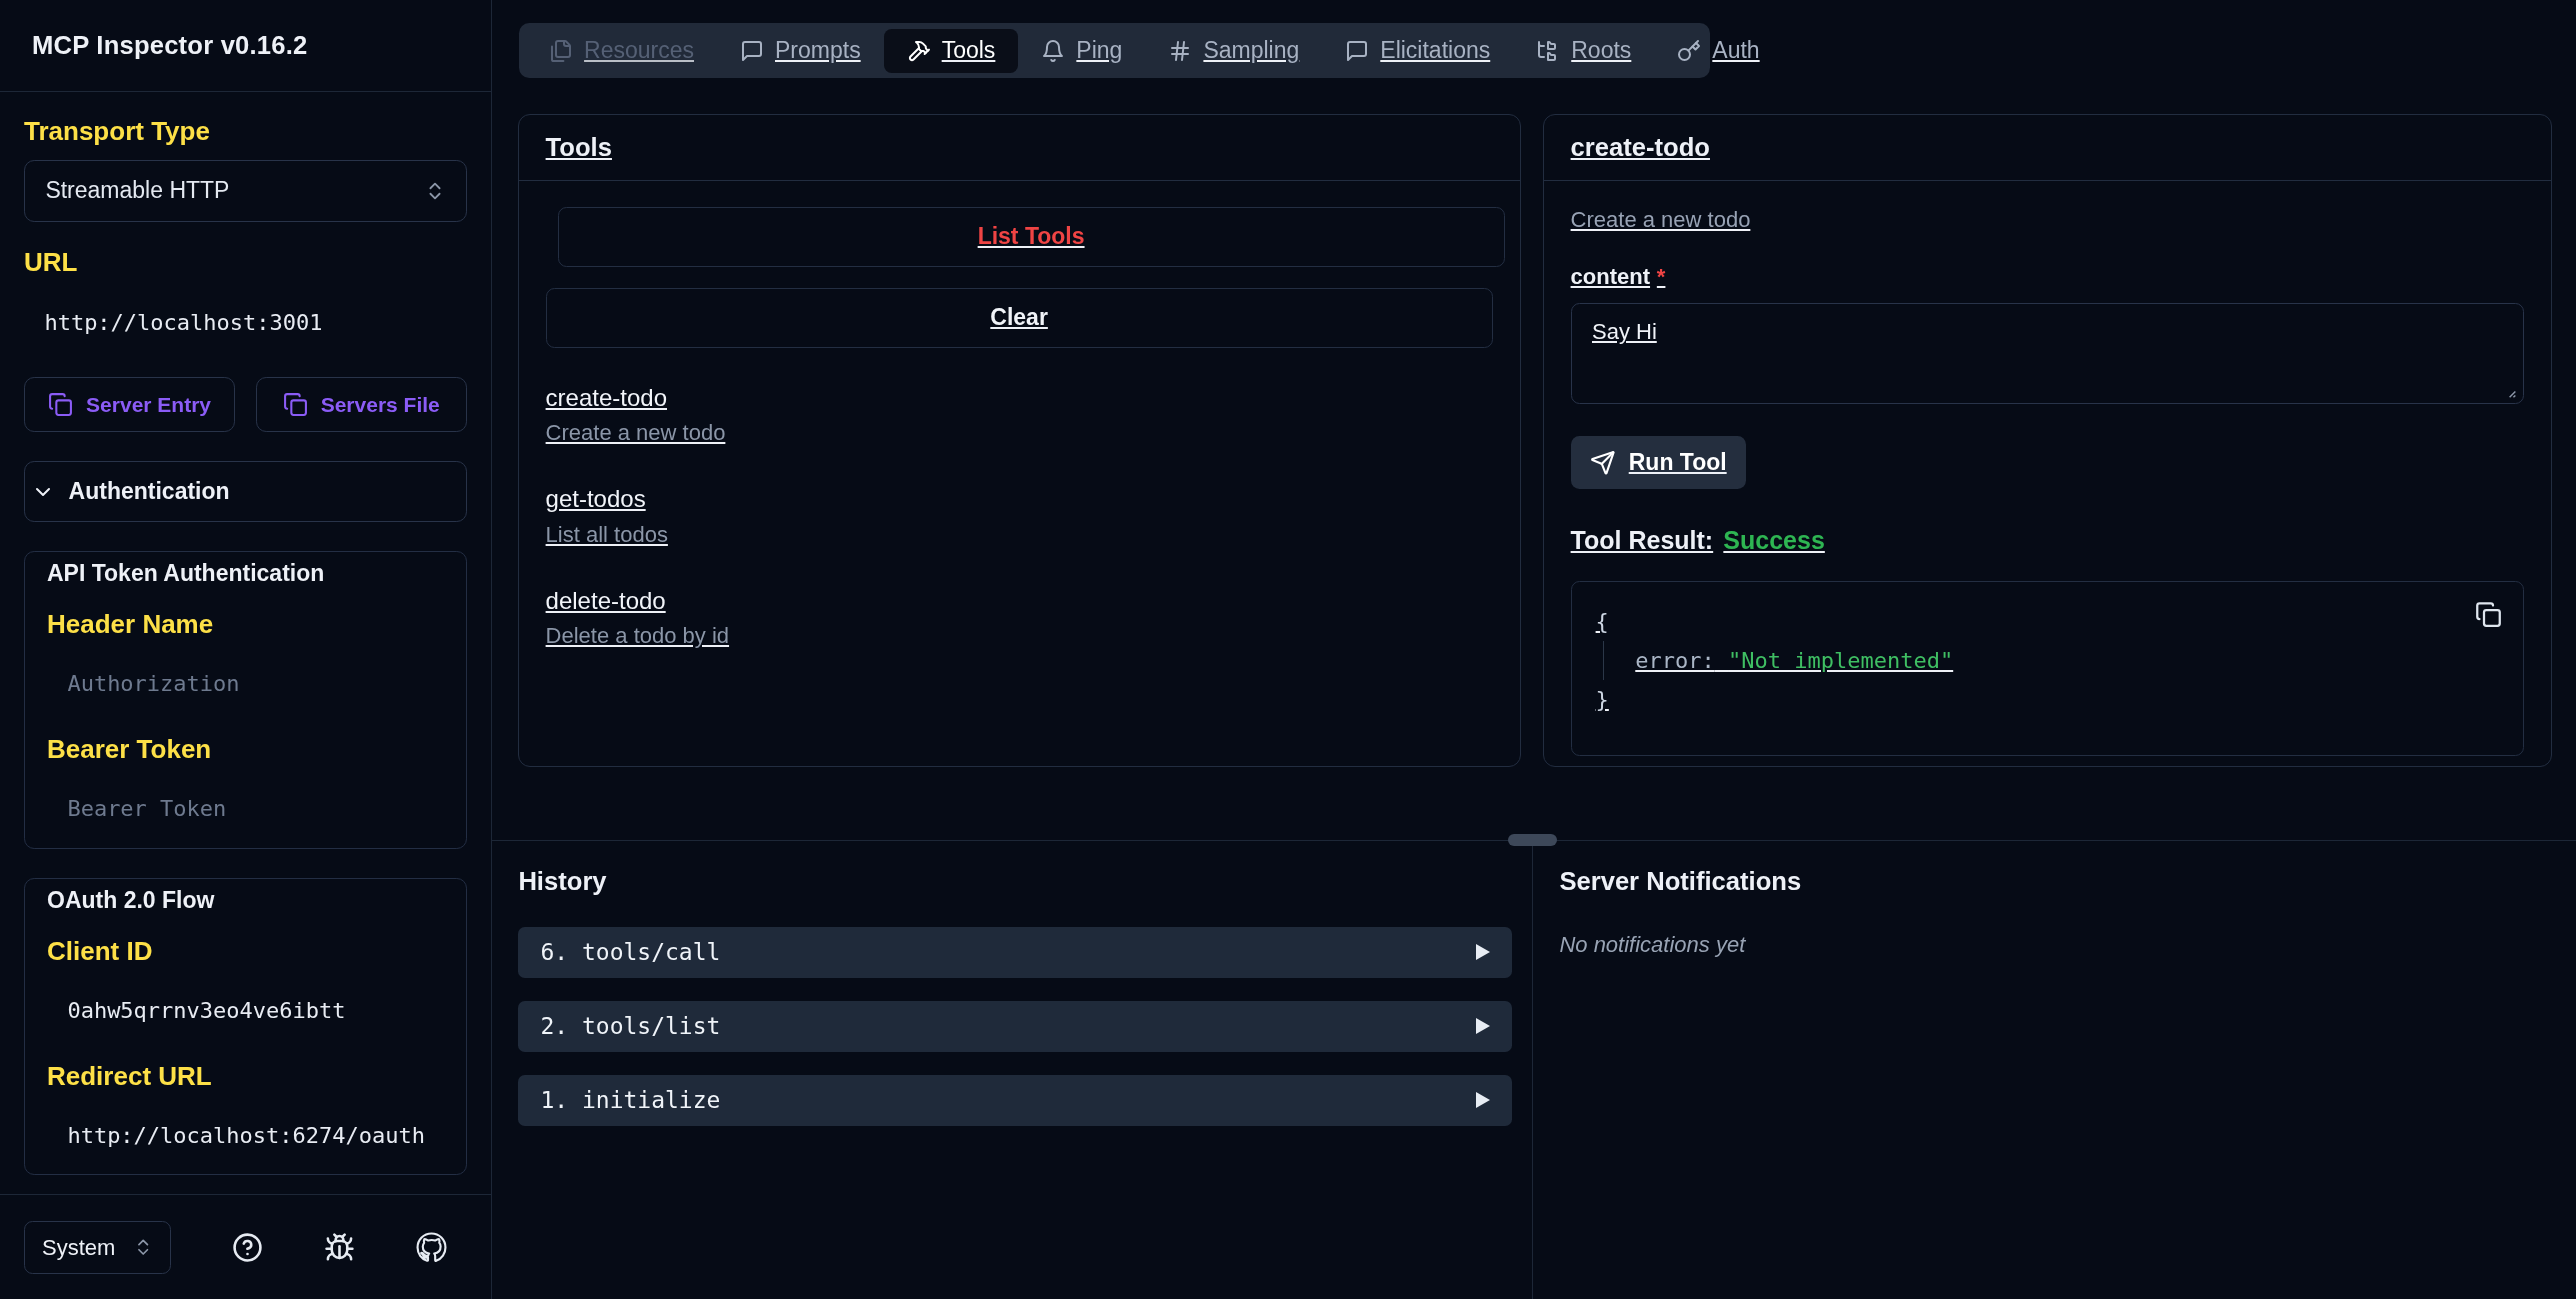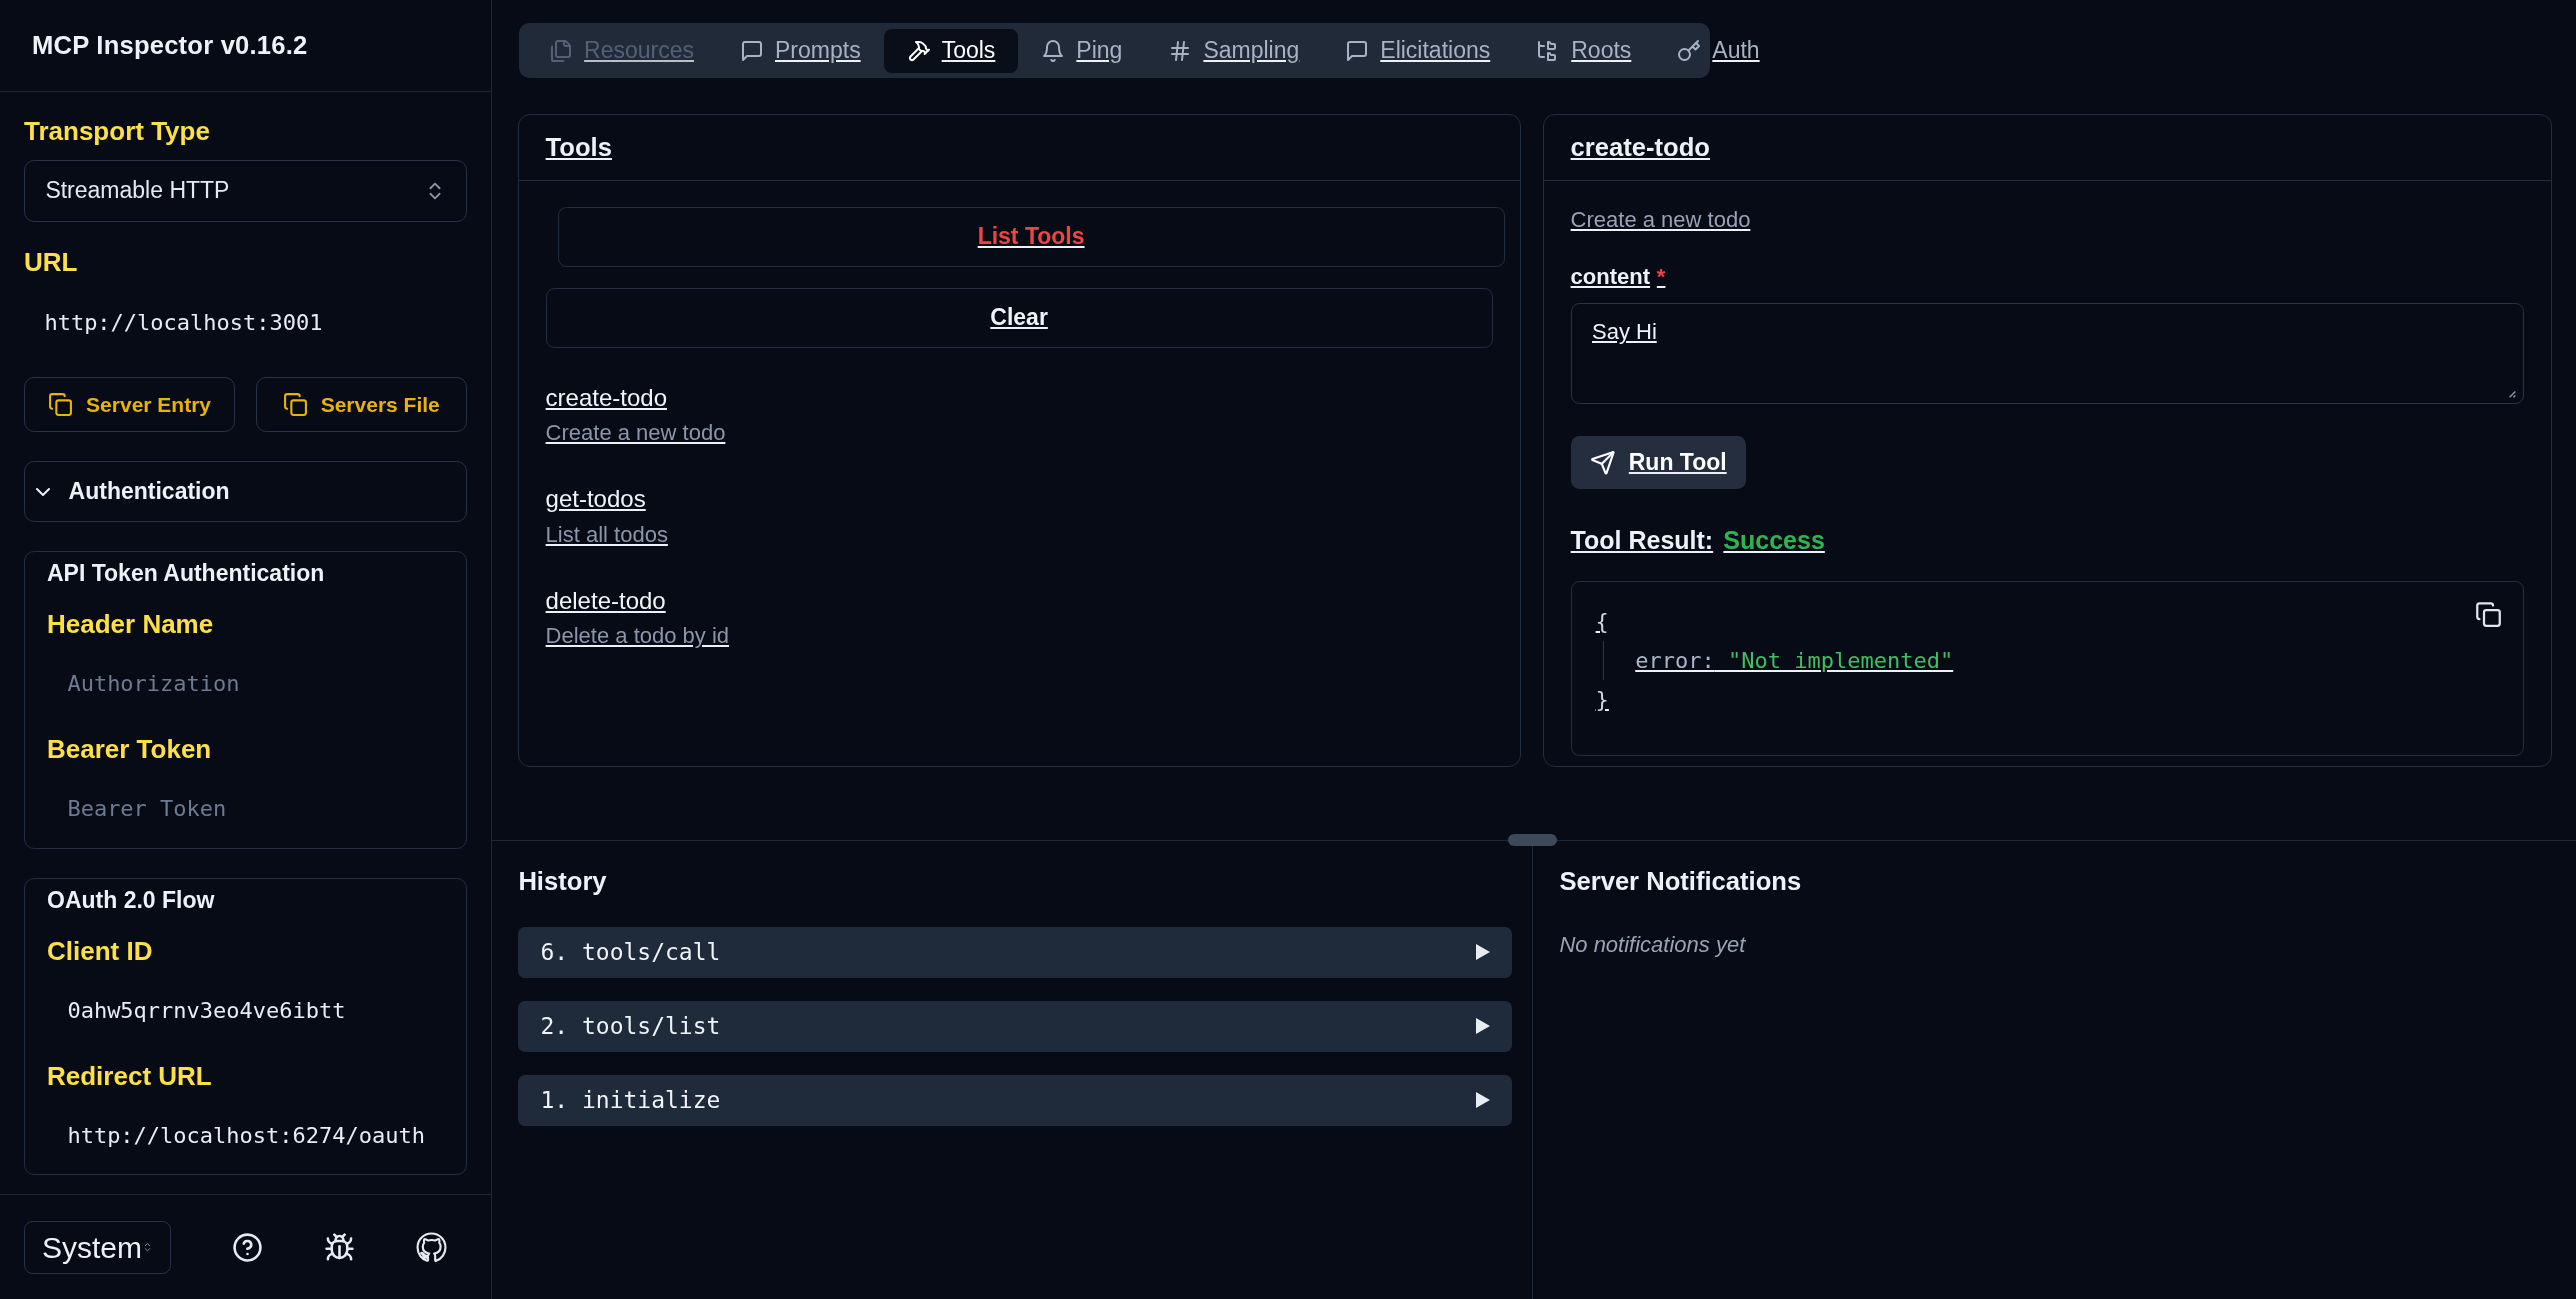--- a/index.html
+++ b/index.html
@@ -20,30 +20,30 @@
   .app-title { font-size:25.6px; font-weight:700; letter-spacing:0.2px; }
   .sidebar-body { flex:1; padding:24px 24px 0 24px; overflow:hidden; }
   .field-label { font-size:26px; font-weight:700; color:#fde047; margin:0 0 12.8px 0; }
   .field-gap { margin-top:25.6px; }
   .select-box, .text-input { width:100%; height:62px; border:0.9px solid #283349; border-radius:10.2px; background:transparent; display:flex; align-items:center; padding:0 20.4px; }
   .select-box { justify-content:space-between; font-size:23px; color:#e4e9f1; }
   .select-box .icon { width:22px; height:22px; color:#8b96a8; }
   input.text-input, .text-input input { font-family:"DejaVu Sans Mono", monospace; font-size:22px; color:#e8ecf3; background:transparent; border:none; outline:none; width:100%; }
   input.text-input::placeholder { color:#6e7a8f; }
   .btn-row { display:grid; grid-template-columns:1fr 1fr; gap:20.4px; margin-top:24px; }
-  .ghost-btn { height:55px; border:0.9px solid #283349; border-radius:10.2px; background:transparent; color:#eab308; font-size:21px; font-weight:600; display:flex; align-items:center; justify-content:center; gap:12.8px; font-family:inherit; cursor:pointer; }
+  .ghost-btn { height:55px; border:0.9px solid #283349; border-radius:10.2px; background:transparent; color:#8b5cf6; font-size:21px; font-weight:600; display:flex; align-items:center; justify-content:center; gap:12.8px; font-family:inherit; cursor:pointer; }
   .ghost-btn .icon { width:25px; height:25px; }
   .auth-toggle { margin-top:29px; width:100%; height:61px; border:0.9px solid #283349; border-radius:10.2px; background:transparent; color:#eef1f7; font-size:23px; font-weight:600; display:flex; align-items:center; gap:13.6px; font-family:inherit; cursor:pointer; }
   .auth-toggle .icon { width:24px; height:24px; }
   .side-card { margin-top:29px; border:0.9px solid #232e44; border-radius:10.2px; padding:8px 22px; }
   .side-card-title { font-size:23px; font-weight:700; margin-bottom:22px; }
   .side-card .field-label { margin-top:19px; }
   .side-card .field-label:first-of-type { margin-top:0; }
   .sidebar-footer { border-top:0.9px solid #1d2737; height:106px; min-height:106px; display:flex; align-items:center; padding:0 24px; }
-  .theme-select { width:147px; height:53px; border:0.9px solid #283349; border-radius:8.5px; display:flex; align-items:center; justify-content:space-between; padding:0 17px; font-size:30px; color:#eef1f7; background:transparent; font-family:inherit; cursor:pointer; }
+  .theme-select { width:147px; height:53px; border:0.9px solid #283349; border-radius:8.5px; display:flex; align-items:center; justify-content:space-between; padding:0 17px; font-size:22px; color:#eef1f7; background:transparent; font-family:inherit; cursor:pointer; }
   .theme-select .icon { width:20.4px; height:20.4px; color:#8b96a8; }
   .footer-icon { margin-left:61px; width:31px; height:31px; color:#e6ebf2; background:transparent; border:none; padding:0; cursor:pointer; }
   .footer-icon .icon { width:31px; height:31px; }
 
   
   .main { flex:1; display:flex; flex-direction:column; height:100%; position:relative; overflow:hidden; }
   .main-top { height:840px; min-height:840px; padding:23px 0 0 25.6px;text-decoration:underline; }
   .tabbar { width:1191px; height:55px; background:#212a39; border-radius:10.2px; display:flex; align-items:center; padding:0 6.8px; margin-left:1.7px; }
   .tab { display:flex; align-items:center; gap:11px; padding:0 23px; height:44px; color:#a8b2c3; font-size:23px; border-radius:7.7px; cursor:pointer; white-space:nowrap; }
   .tab--active { background:#0a0e18; color:#ffffff; }

